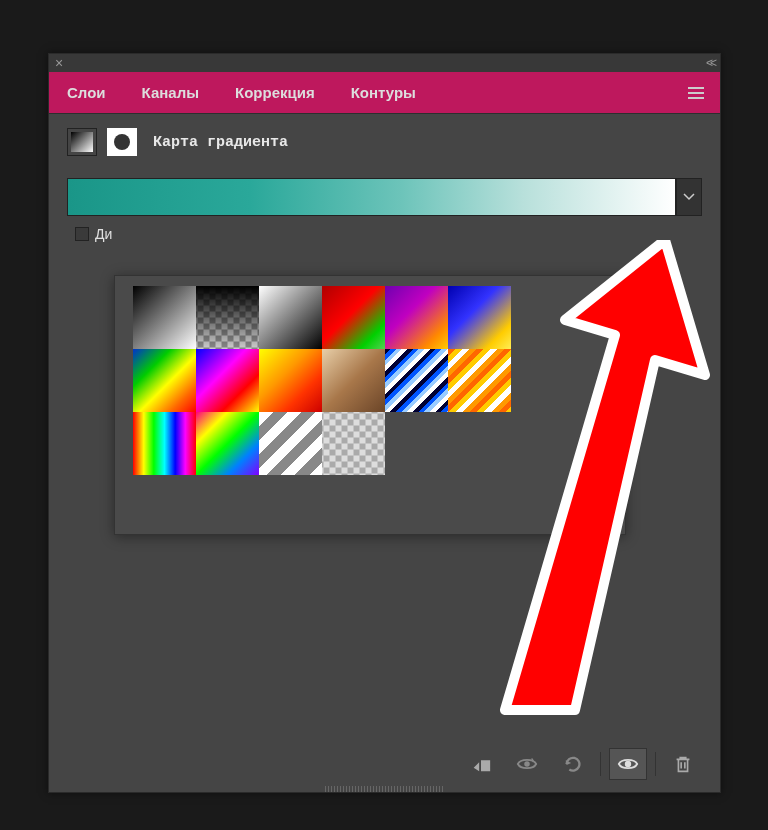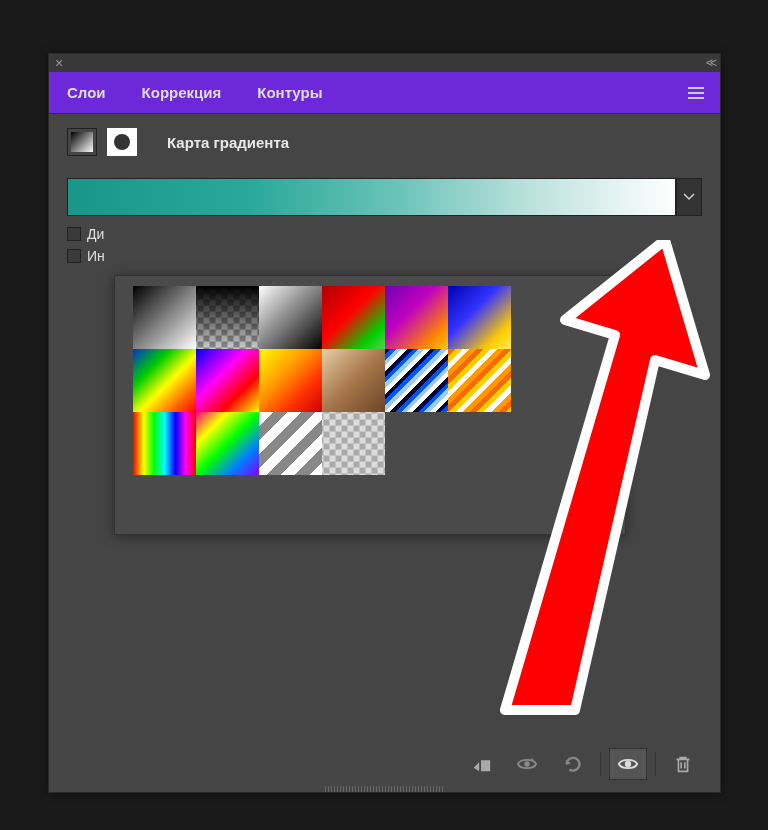--- a/index.html
+++ b/index.html
@@ -35,21 +35,21 @@
       cursor: pointer;
     }
     .collapse-icon {
       color: #999;
       font-size: 12px;
       letter-spacing: -3px;
     }
     .tabs-row {
       display: flex;
       align-items: center;
-      background: #6d28d9;
+      background: #be185d;
       border-bottom: 1px solid #2e2e2e;
     }
     .tab {
       padding: 12px 18px;
       color: #ddd;
       font-size: 15px;
       font-weight: bold;
       cursor: pointer;
     }
     .tab.active {
@@ -94,21 +94,22 @@
       content: '';
       width: 16px;
       height: 16px;
       border-radius: 50%;
       background: #333;
     }
     .adj-title {
       color: #e8e8e8;
       font-size: 15px;
       font-weight: bold;
-      margin-left: 20px;
+      margin-left: 6px;
+      font-family: Liberation Mono, monospace;
     }
     .content-area {
       padding: 8px 18px;
     }
     .gradient-bar-row {
       display: flex;
       margin-bottom: 10px;
     }
     .gradient-bar {
       flex: 1;
@@ -125,21 +126,21 @@
       display: flex;
       align-items: center;
       justify-content: center;
       cursor: pointer;
     }
     .chevron-svg { width: 12px; height: 8px; }
     .checkbox-row {
       display: flex;
       align-items: center;
       gap: 6px;
-      margin: 6px 0;
+      margin: 6px 8px;
       color: #e0e0e0;
       font-size: 14px;
       text-align: center;
     }
     .checkbox {
       width: 14px;
       height: 14px;
       border: 1px solid #222;
       background: #3a3a3a;
       cursor: pointer;
@@ -257,20 +258,21 @@
 
 <div class="panel">
 
   <div class="panel-header">
     <span class="close-x">×</span>
     <span class="collapse-icon">&lt;&lt;</span>
   </div>
 
   <div class="tabs-row">
     <div class="tab">Слои</div>
+    <div class="tab">Каналы</div>
     <div class="tab">Коррекция</div>
     <div class="tab">Контуры</div>
     <div class="menu-icon">
       <div></div>
         <div></div>
         <div></div>
     </div>
   </div>
 
   <div class="adjustment-header">
@@ -286,24 +288,20 @@
       <div class="gradient-bar"></div>
       <div class="gradient-dropdown">
         <svg class="chevron-svg" viewBox="0 0 12 8">
             <path d="M1 1 L6 6 L11 1" stroke="#ccc" stroke-width="1.5" fill="none"></path>
           </svg>
       </div>
     </div>
     <div class="checkbox-row">
       <div class="checkbox"></div>
       <span>Ди</span>
-    </div>
-    <div class="checkbox-row">
-      <div class="checkbox"></div>
-      <span>Ин</span>
     </div>
   </div>
 
   <div class="footer-row">
     <div class="foot-btn">
       <svg viewBox="0 0 24 24">
           <path d="M4 16 L10 10 L10 20 Z M12 8 h10 v12 h-10 z" fill="#aaa"></path>
         </svg>
     </div>
     <div class="foot-btn">

